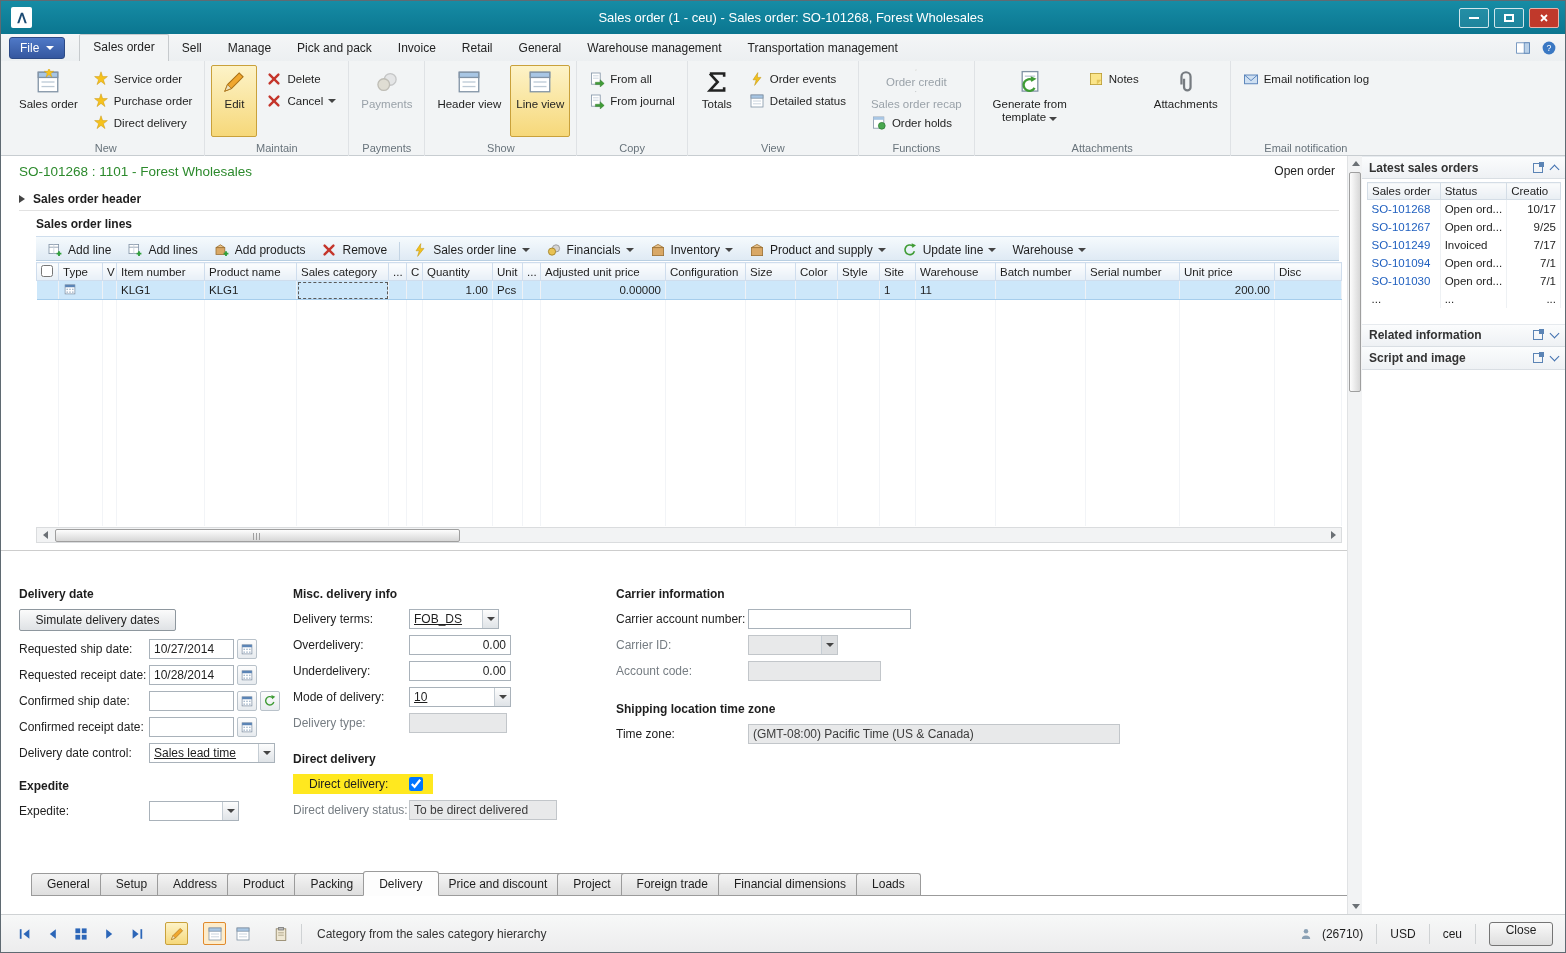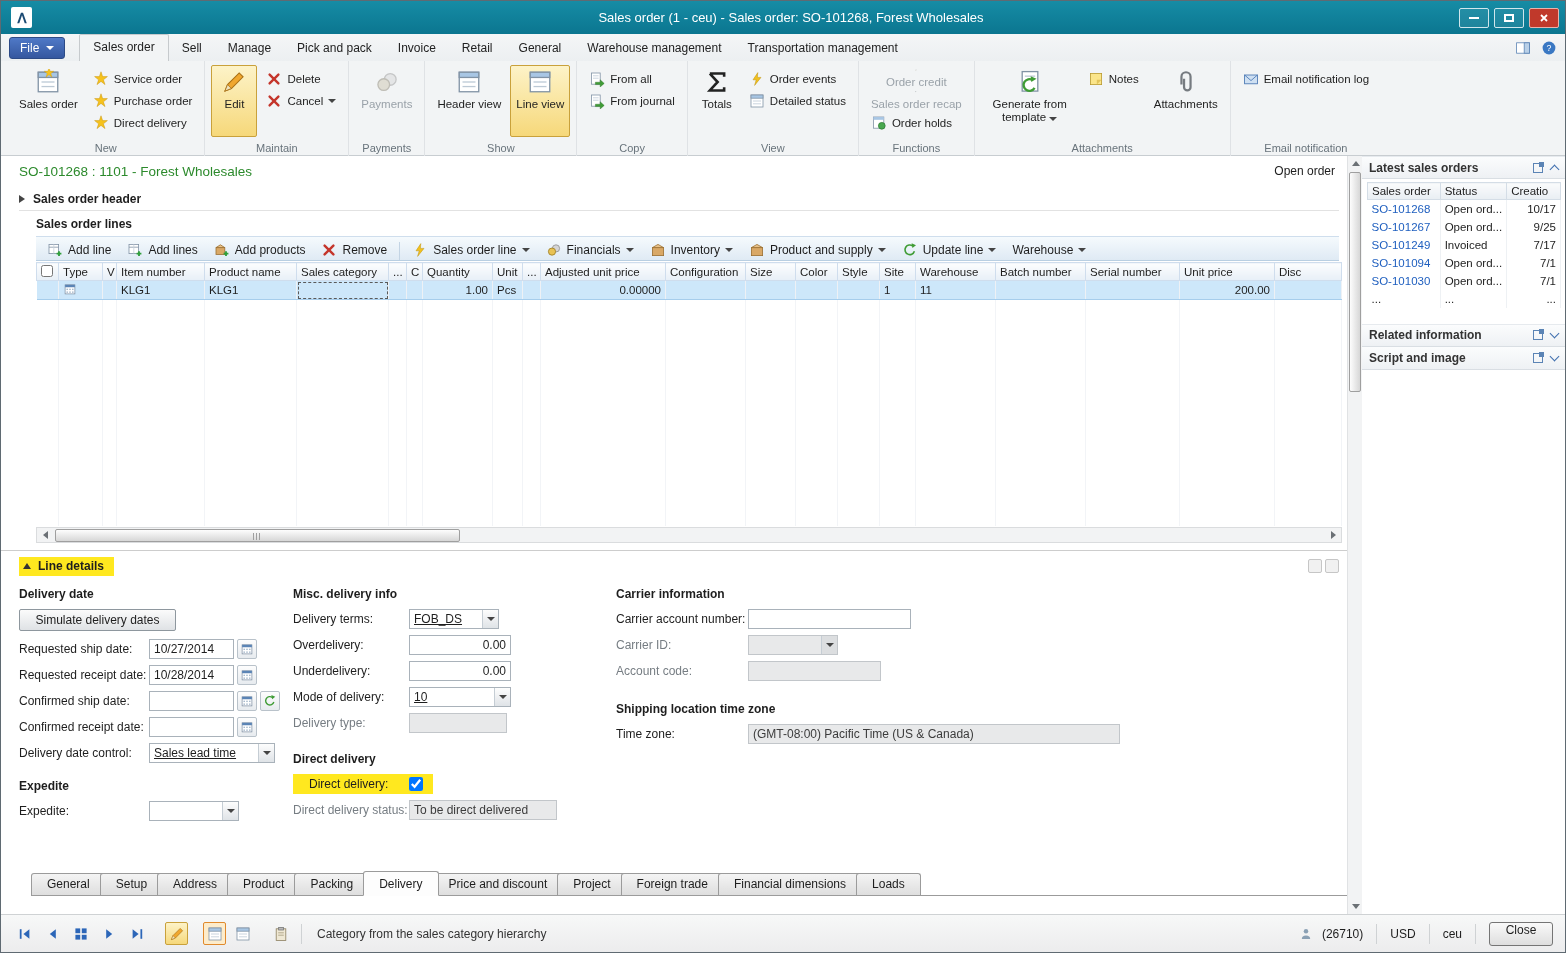--- a/index.html
+++ b/index.html
@@ -722,30 +722,20 @@
         <div class="hs-btn">
             <span class="hs-tri-l"></span>
           </div>
         <div class="hs-thumb"></div>
         <div class="hs-btn" style="margin-left:auto">
             <span class="hs-tri-r"></span>
           </div>
       </div>
 
       <div class="line-details">
-        <div class="ld-header">
-          <span class="ld-title-hl">
-            <span class="tri-u"></span>
-            <span>Line details</span>
-          </span>
-          <span class="ld-tools">
-            <span class="ld-tool"></span>
-            <span class="ld-tool"></span>
-          </span>
-        </div>
 
         <div class="ld-col ld-c1">
           <div class="fgroup-h">Delivery date</div>
           <div class="sim-btn">
               <span>Simulate delivery dates</span>
             </div>
           <div class="frow">
             <span class="flabel">Requested ship date:</span>
             <input class="txt" style="width: 85px;" value="10/27/2014">
             <span class="icon-btn">

